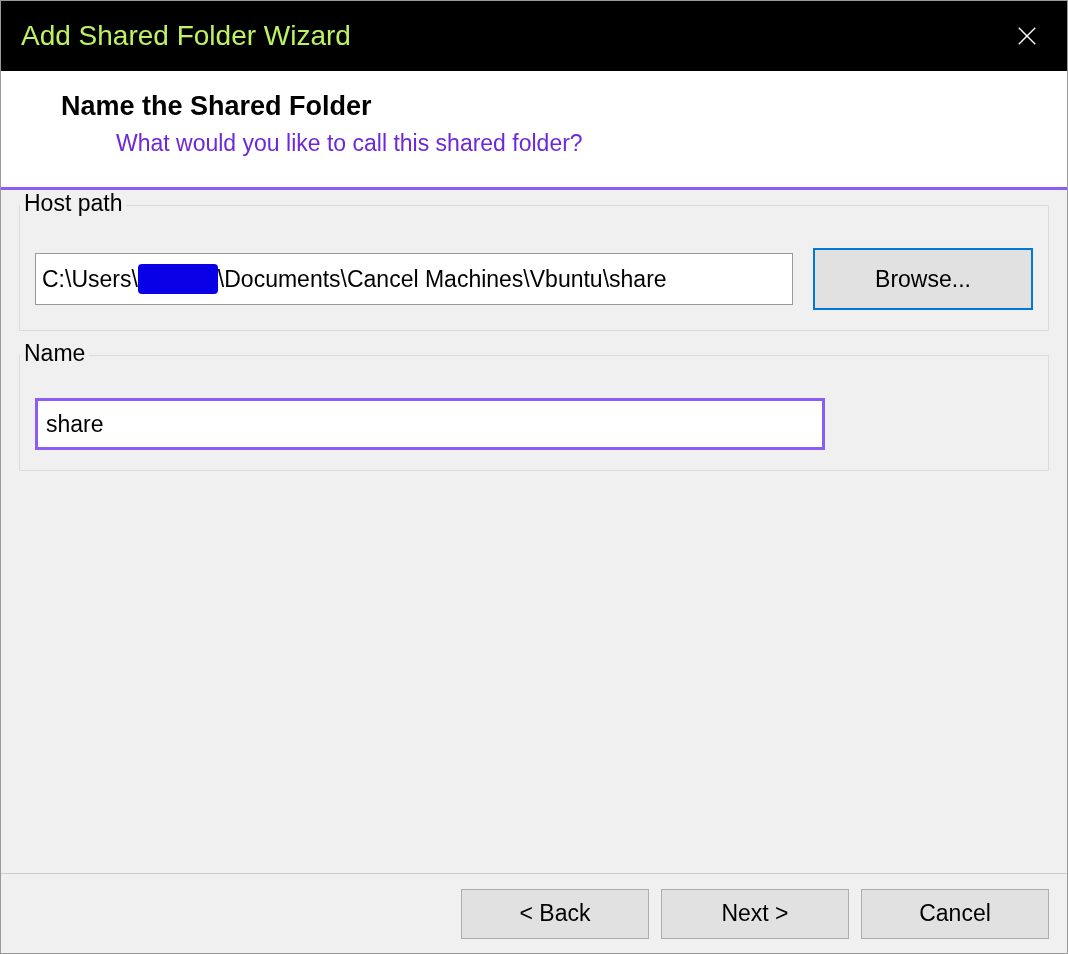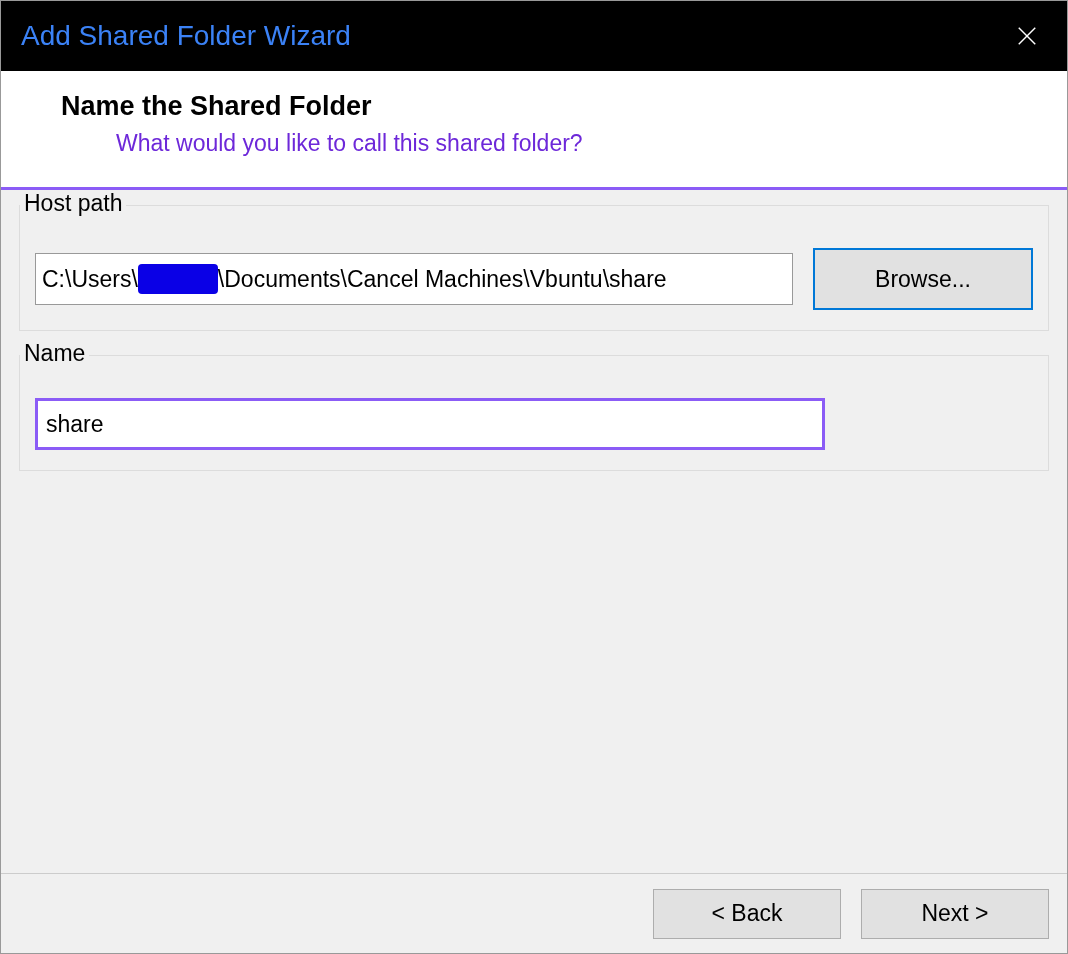--- a/index.html
+++ b/index.html
@@ -18,21 +18,21 @@
       width: 1068px;
       height: 954px;
       background: #f0f0f0;
       border: 1px solid #999;
       display: flex;
       flex-direction: column;
     }
     .titlebar {
       height: 70px;
       background: #000000;
-      color: #3b82f6;
+      color: #bef264;
       display: flex;
       align-items: center;
       justify-content: space-between;
       padding: 0 20px;
     }
     .titlebar-title {
       font-size: 28px;
       font-weight: 400;
     }
     .close-btn {
@@ -134,21 +134,21 @@
       margin-top: 20px;
       font-family: inherit;
     }
     .footer {
       height: 80px;
       background: #f0f0f0;
       border-top: 1px solid #ccc;
       display: flex;
       align-items: center;
       justify-content: flex-end;
-      gap: 20px;
+      gap: 12px;
       padding: 0 18px;
     }
     .footer-btn {
       width: 188px;
       height: 50px;
       background: #e1e1e1;
       border: 1px solid #adadad;
       font-size: 23px;
       cursor: pointer;
       display: flex;
@@ -200,15 +200,18 @@
 
   </div>
 
   <div class="footer">
     <button class="footer-btn">
       <span>&lt; Back</span>
     </button>
     <button class="footer-btn">
       <span>Next &gt;</span>
     </button>
+    <button class="footer-btn">
+      <span>Cancel</span>
+    </button>
   </div>
 
 </div>
 
 </body></html>

